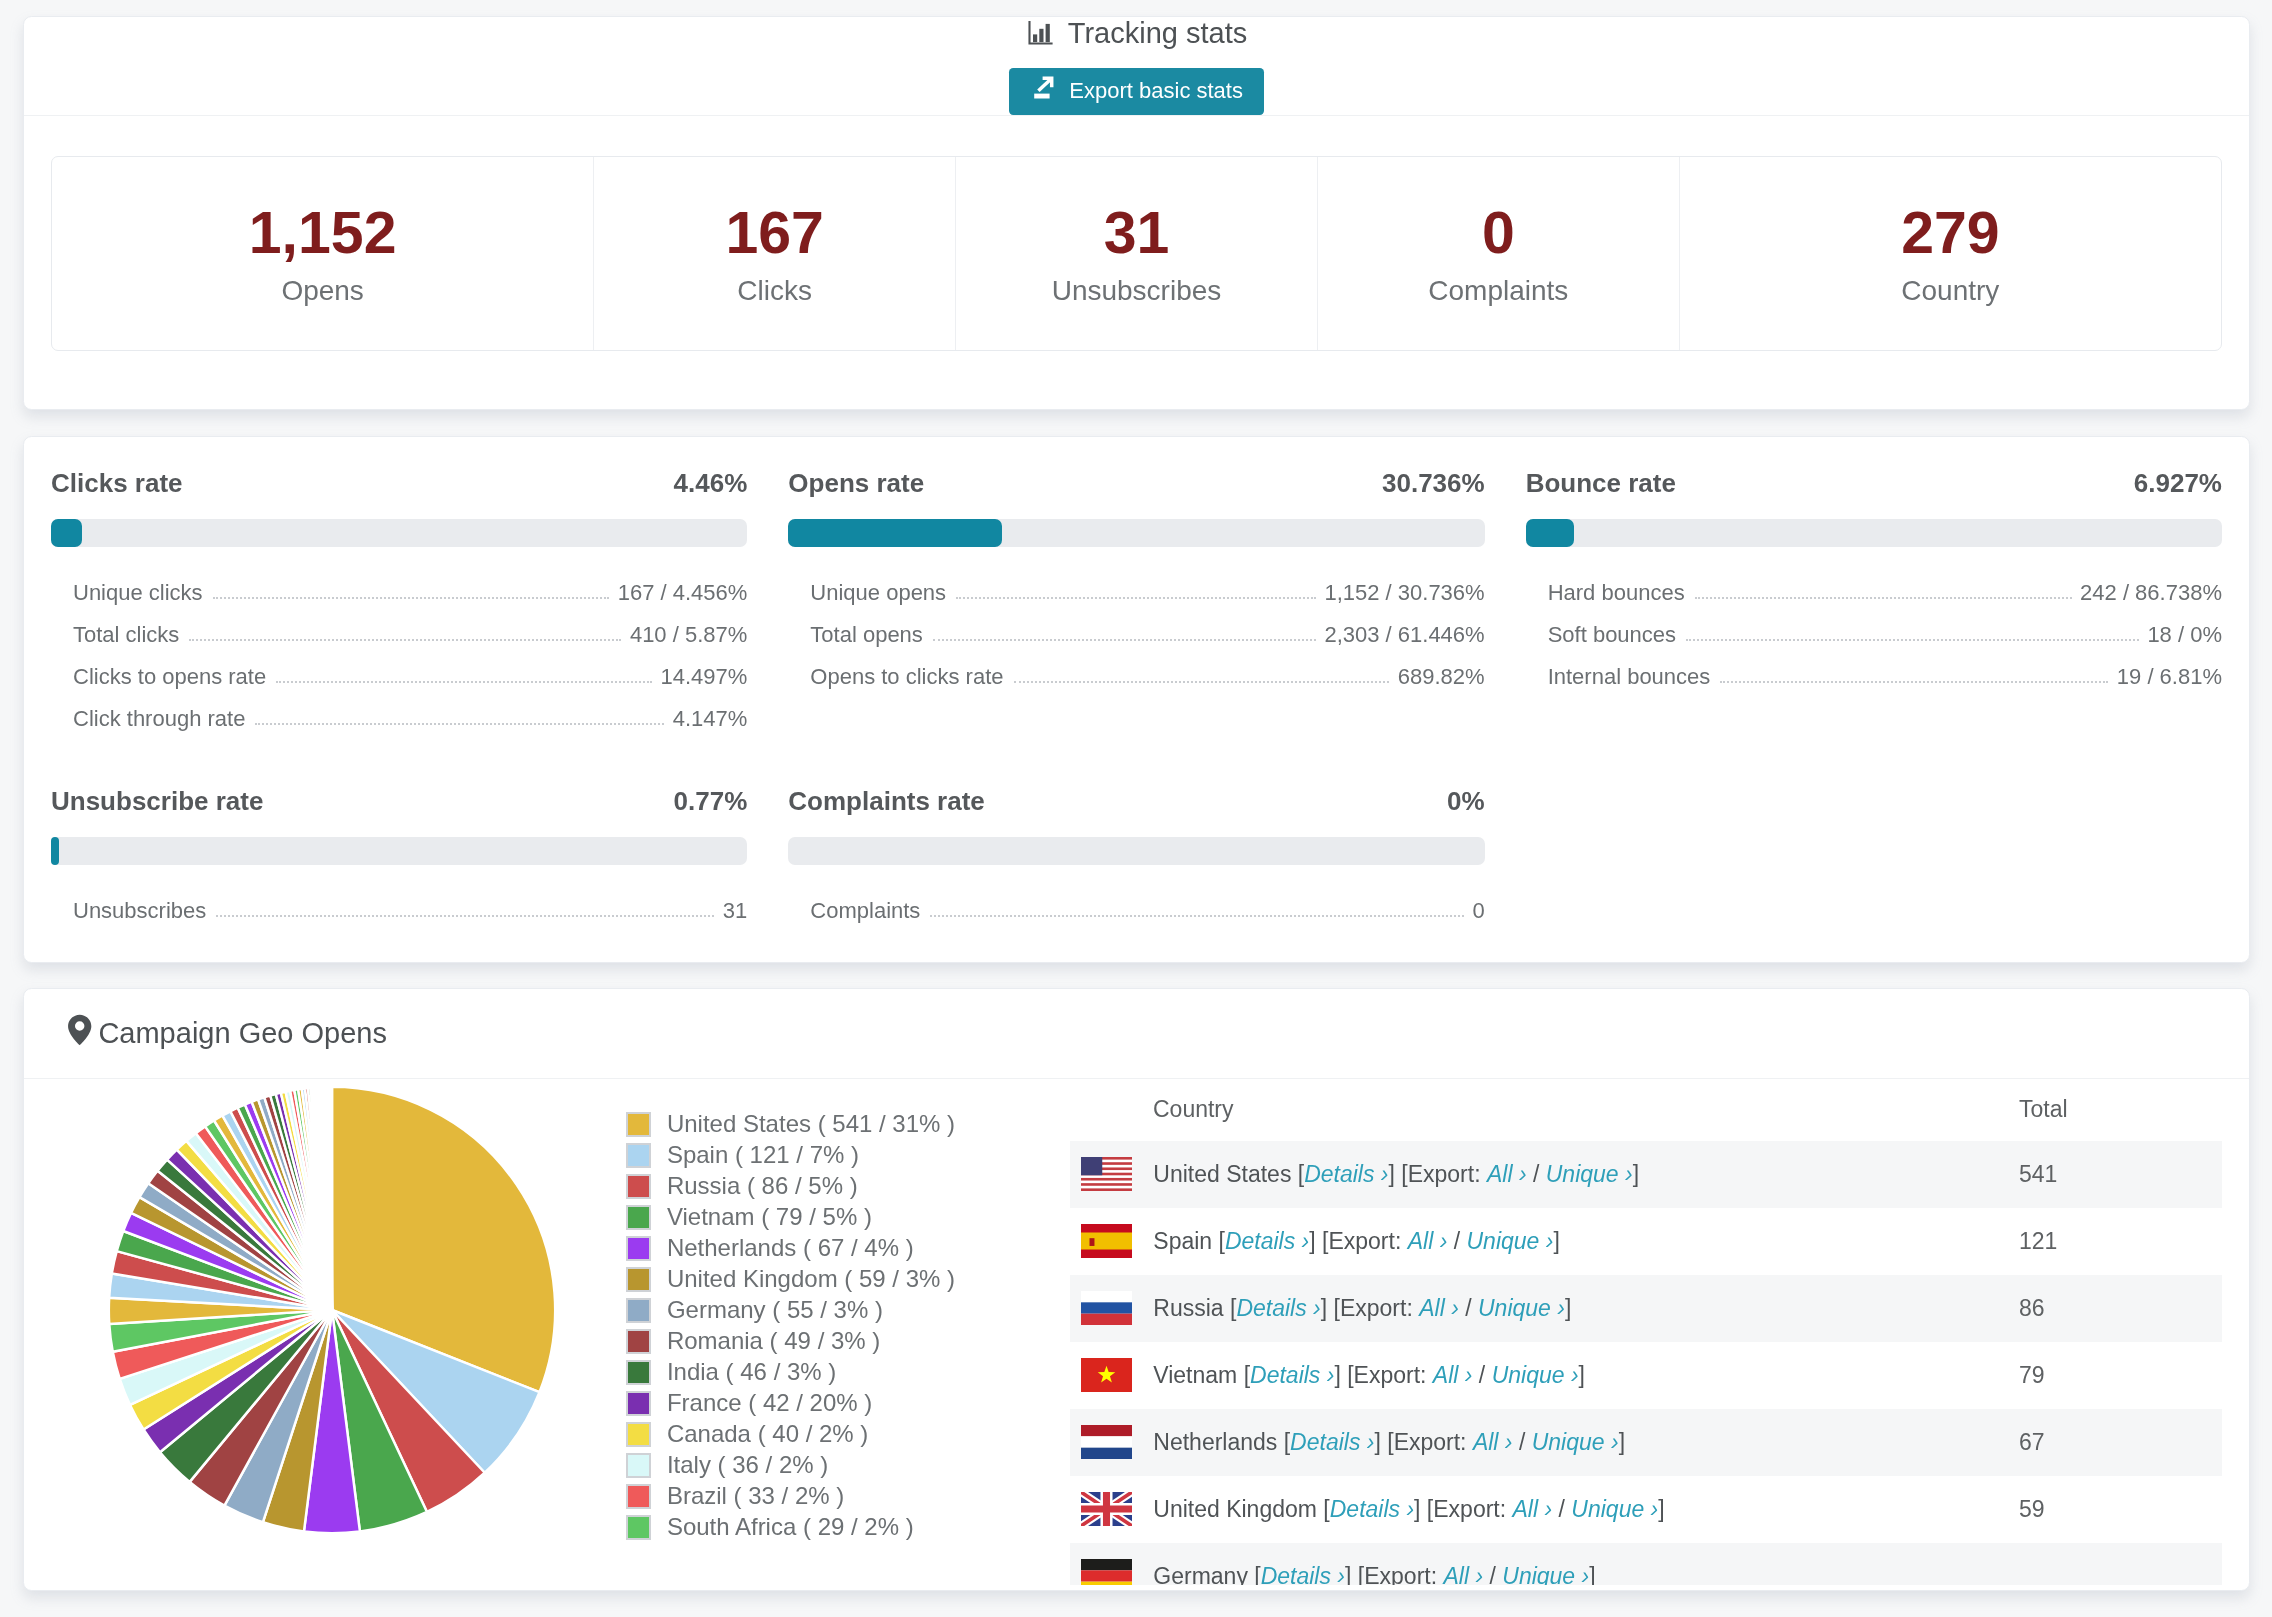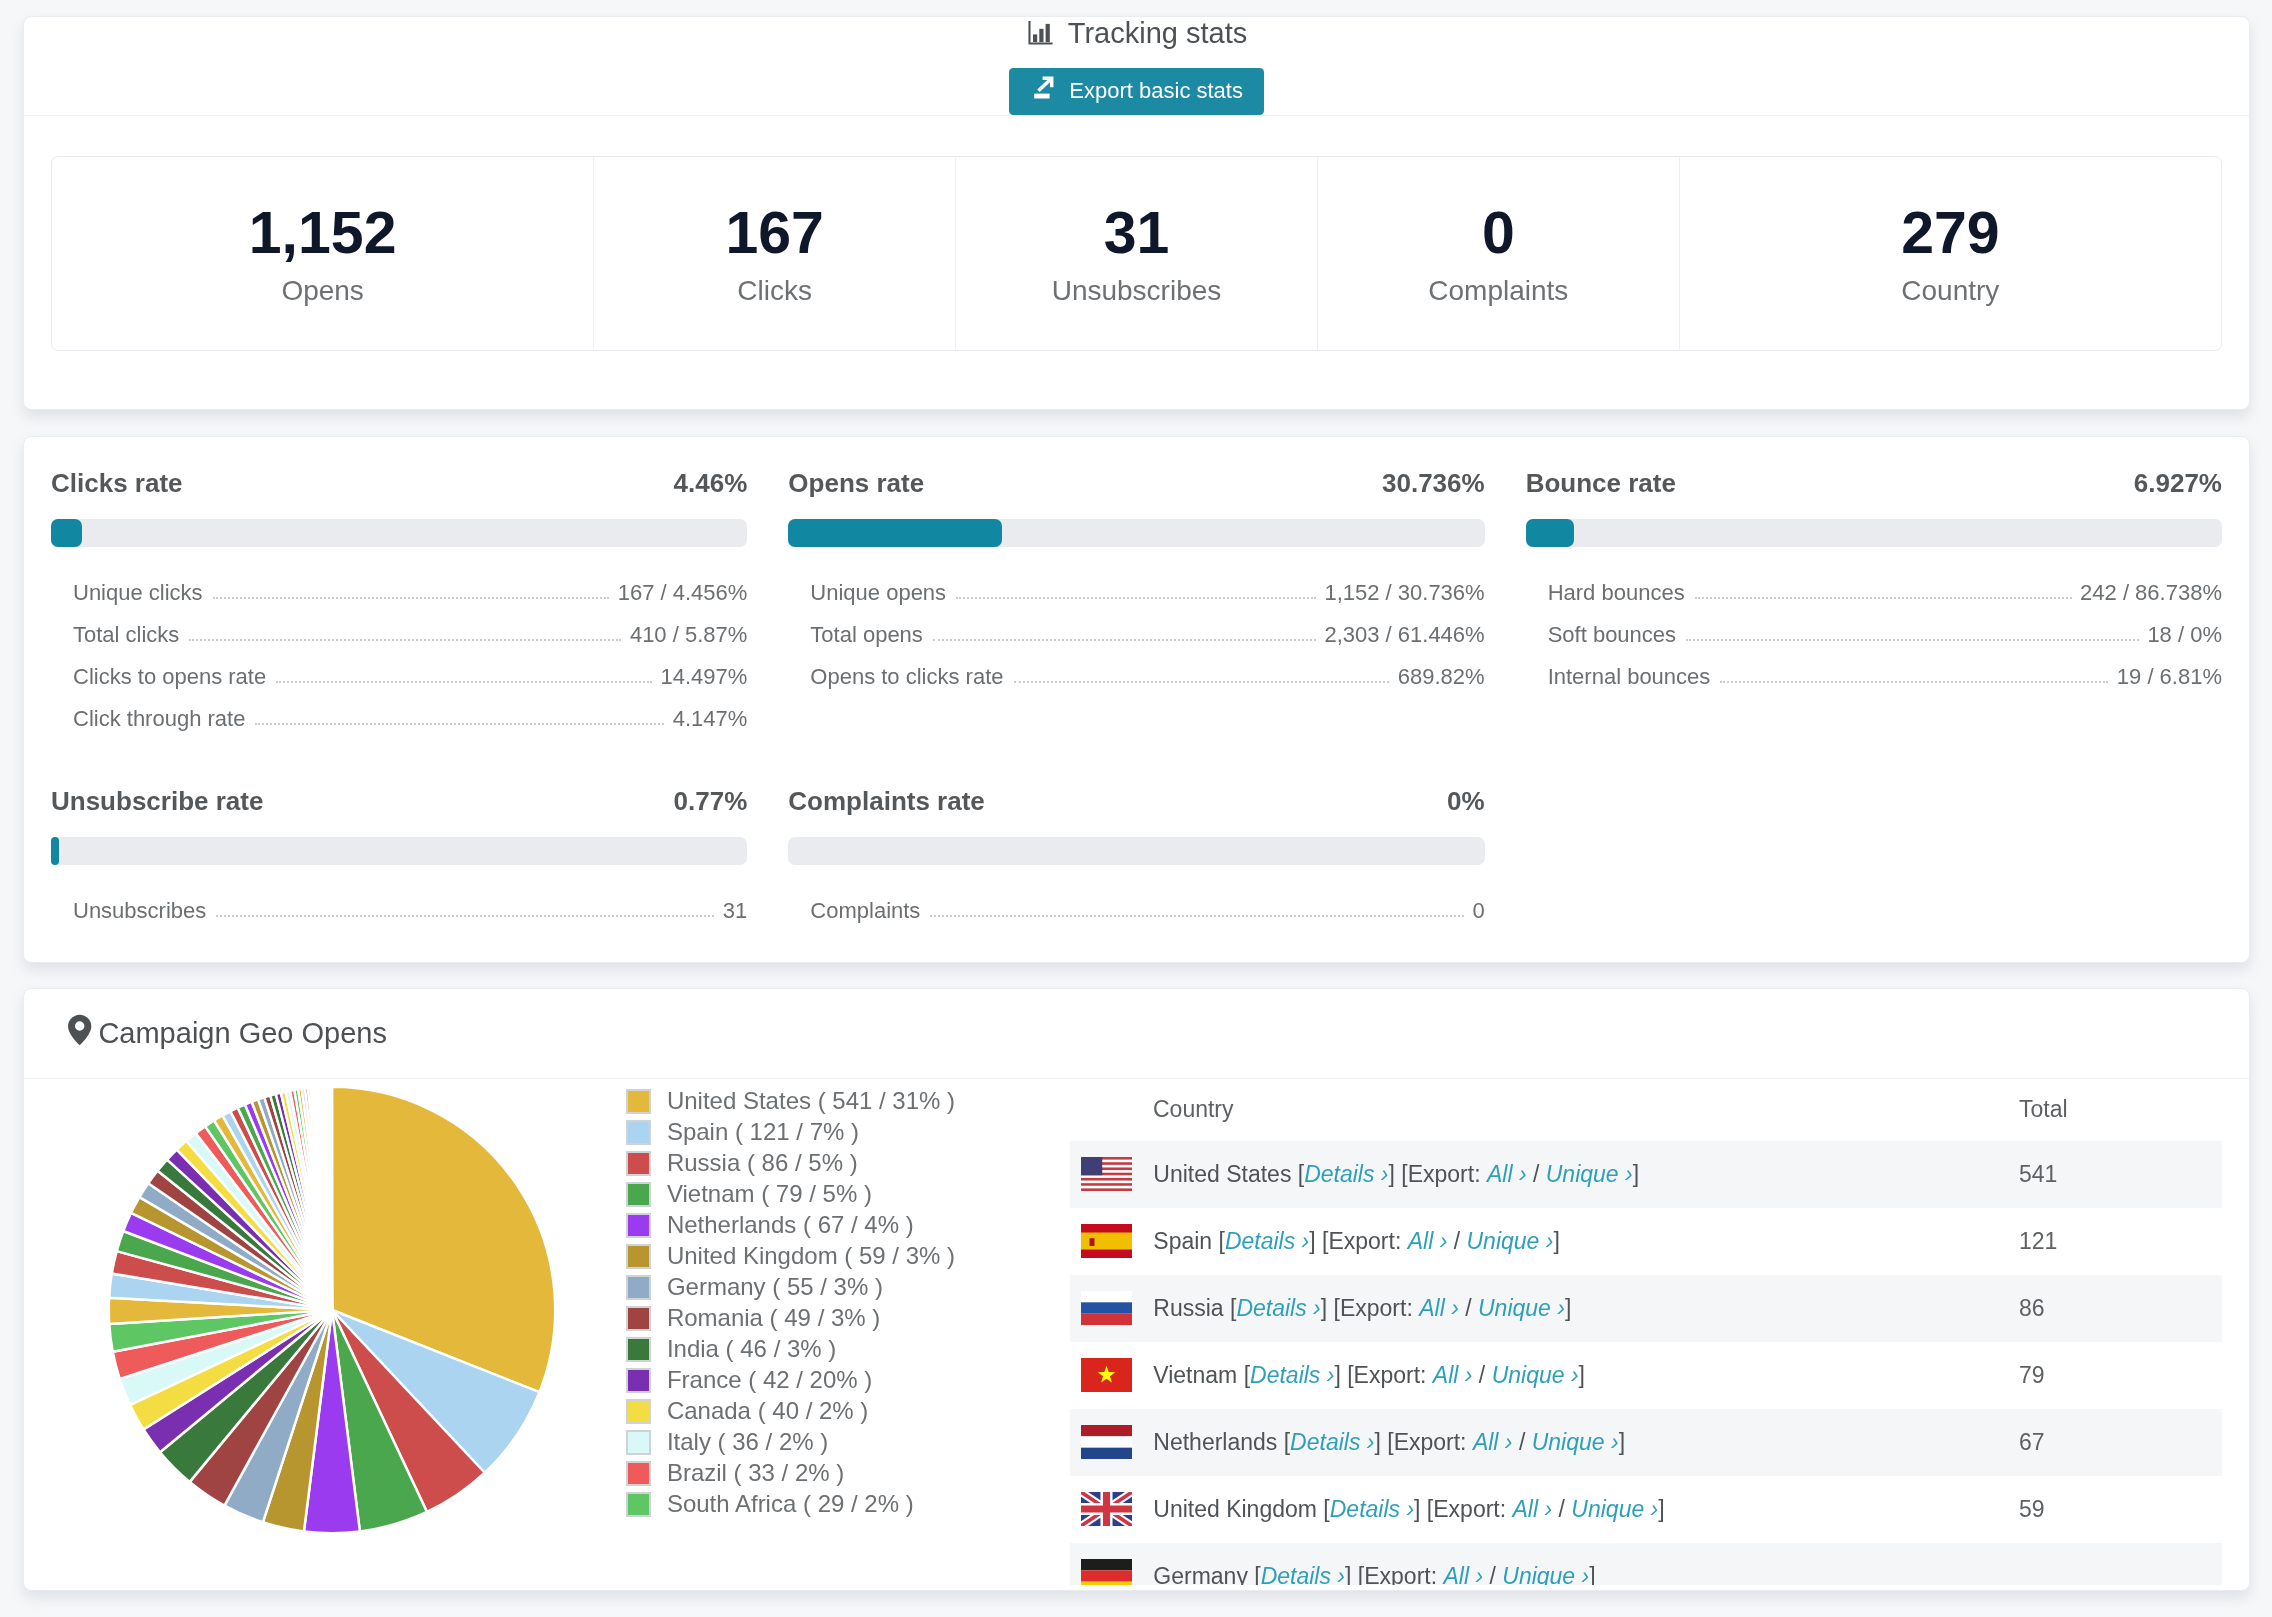--- a/index.html
+++ b/index.html
@@ -15,21 +15,21 @@
                padding:0 27px; height:99px; border-bottom:1.4px solid #eff1f3;flex-direction:column; }
   .card-title { display:flex; align-items:center; gap:14px; font-size:29px; color:#4d5154; }
   .card-title .ticon { display:flex; align-items:center; }
   .export-btn { display:flex; align-items:center; gap:11.3px; background:#1b8aa2; border:none;
                 color:#fff; font-size:22px; height:47px; padding:0 21px; border-radius:4.2px;
                 font-family:"Liberation Sans", sans-serif; cursor:pointer; }
   .stats-row { display:flex; margin:40px 27px 0; border:1.4px solid #e7eaee; border-radius:7px; height:195px; }
   .stat { flex:1; display:flex; flex-direction:column; align-items:center; justify-content:center; }
   .stat.wide { flex:1.5; }
   .stat + .stat { border-left:1.4px solid #edeff2; }
-  .stat-value { font-size:59px; font-weight:bold; color:#0f172a; }
+  .stat-value { font-size:59px; font-weight:bold; color:#7f1d1d; }
   .stat-label { font-size:28px; color:#6d7174; margin-top:8.5px; }
 
   
   #card-rates { margin-top:26px; height:527px; }
   .rates-grid { display:grid; grid-template-columns:1fr 1fr 1fr; column-gap:41px; row-gap:54px;
                 padding:31px 27px; }
   .rate-head { display:flex; justify-content:space-between; align-items:center; }
   .rate-title, .rate-value { font-size:26px; font-weight:bold; color:#55585b; }
   .rate-bar { margin-top:20px; height:28px; background:#e9ebee; border-radius:7px; }
   .rate-fill { height:100%; background:#1187a1; border-radius:7px; }
@@ -37,21 +37,21 @@
   .rate-row { display:flex; align-items:flex-end; height:42px; font-size:22px; color:#6b6f72;margin-left:22px; }
   .leader { flex:1; border-bottom:2.1px dotted #c9ccd0; margin:0 8.5px 6.4px 10px; }
   .rate-row-value { white-space:nowrap; }
 
   
   #card-geo { margin-top:25.4px; height:603px; overflow:hidden; }
   .geo-head { display:flex; align-items:center; gap:6px; padding:0 43px; height:90px;
               border-bottom:1.4px solid #eff1f3; font-size:29px; color:#4d5154; }
   .geo-content { display:flex; padding:0 27px; height:506px; overflow:hidden; }
   .pie-wrap { flex:0 0 auto; margin:5.6px 0 0 55px; width:452px; }
-  .legend { list-style:none; flex:0 0 423px; margin:7px 0 0 68px; }
+  .legend { list-style:none; flex:0 0 423px; margin:30px 0 0 68px; }
   .legend-item { display:flex; align-items:center; height:31px; }
   .swatch { width:25.4px; height:25.4px; border:2.1px solid #cfd2d6; margin-right:15.5px; flex:0 0 auto; }
   .legend-text { font-size:24px; color:#6c7073; white-space:nowrap; }
   .geo-table { flex:1; margin-left:21px; font-size:23px; }
   .gt-head { display:flex; align-items:center; height:62px; color:#5e6163; }
   .gt-country-col { flex:1; padding-left:83px; }
   .gt-total-col { width:203px; }
   .gt-row { display:flex; align-items:center; height:67px; }
   .gt-row.striped { background:#f5f6f7; }
   .gt-name-cell { flex:1; display:flex; align-items:center; padding-left:11.3px; color:#4f5356; white-space:nowrap; }

